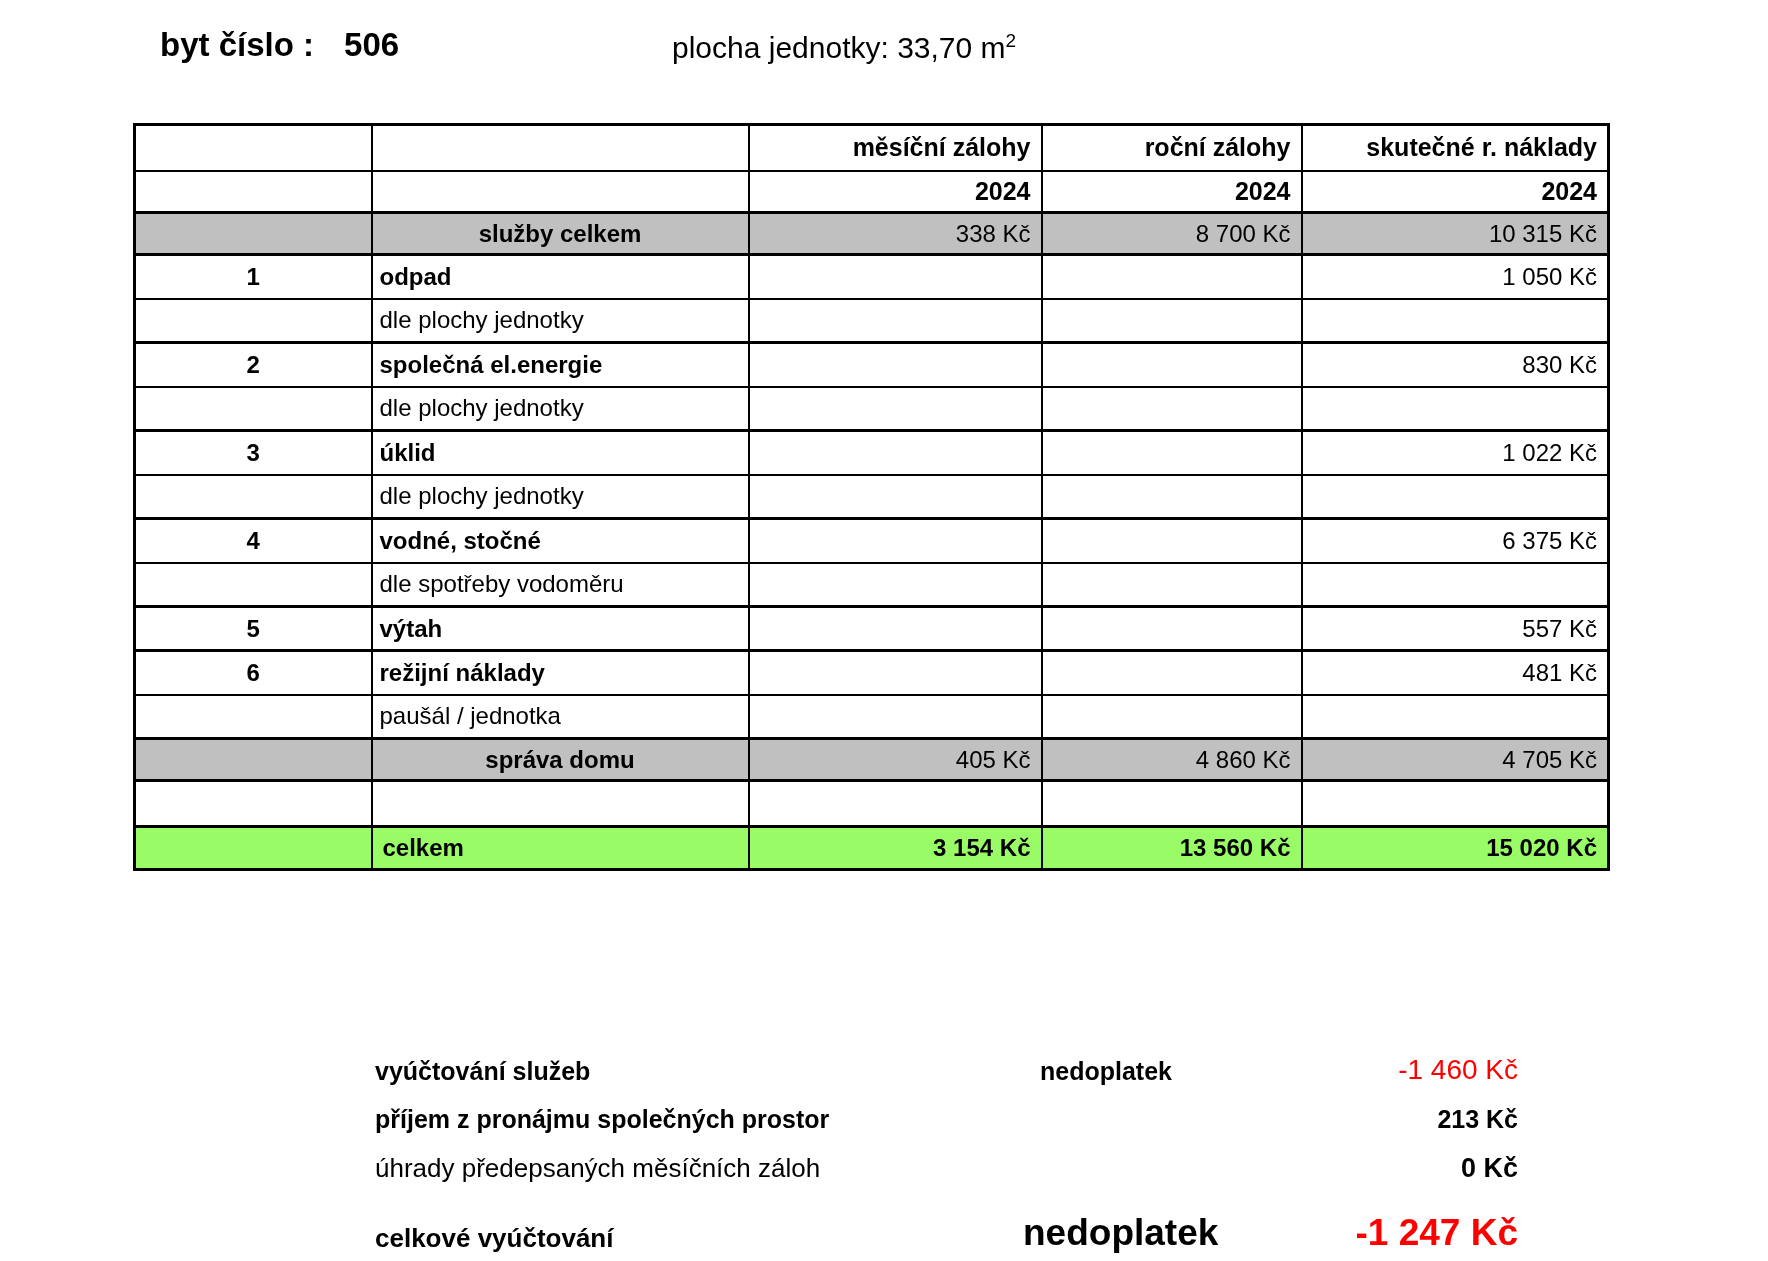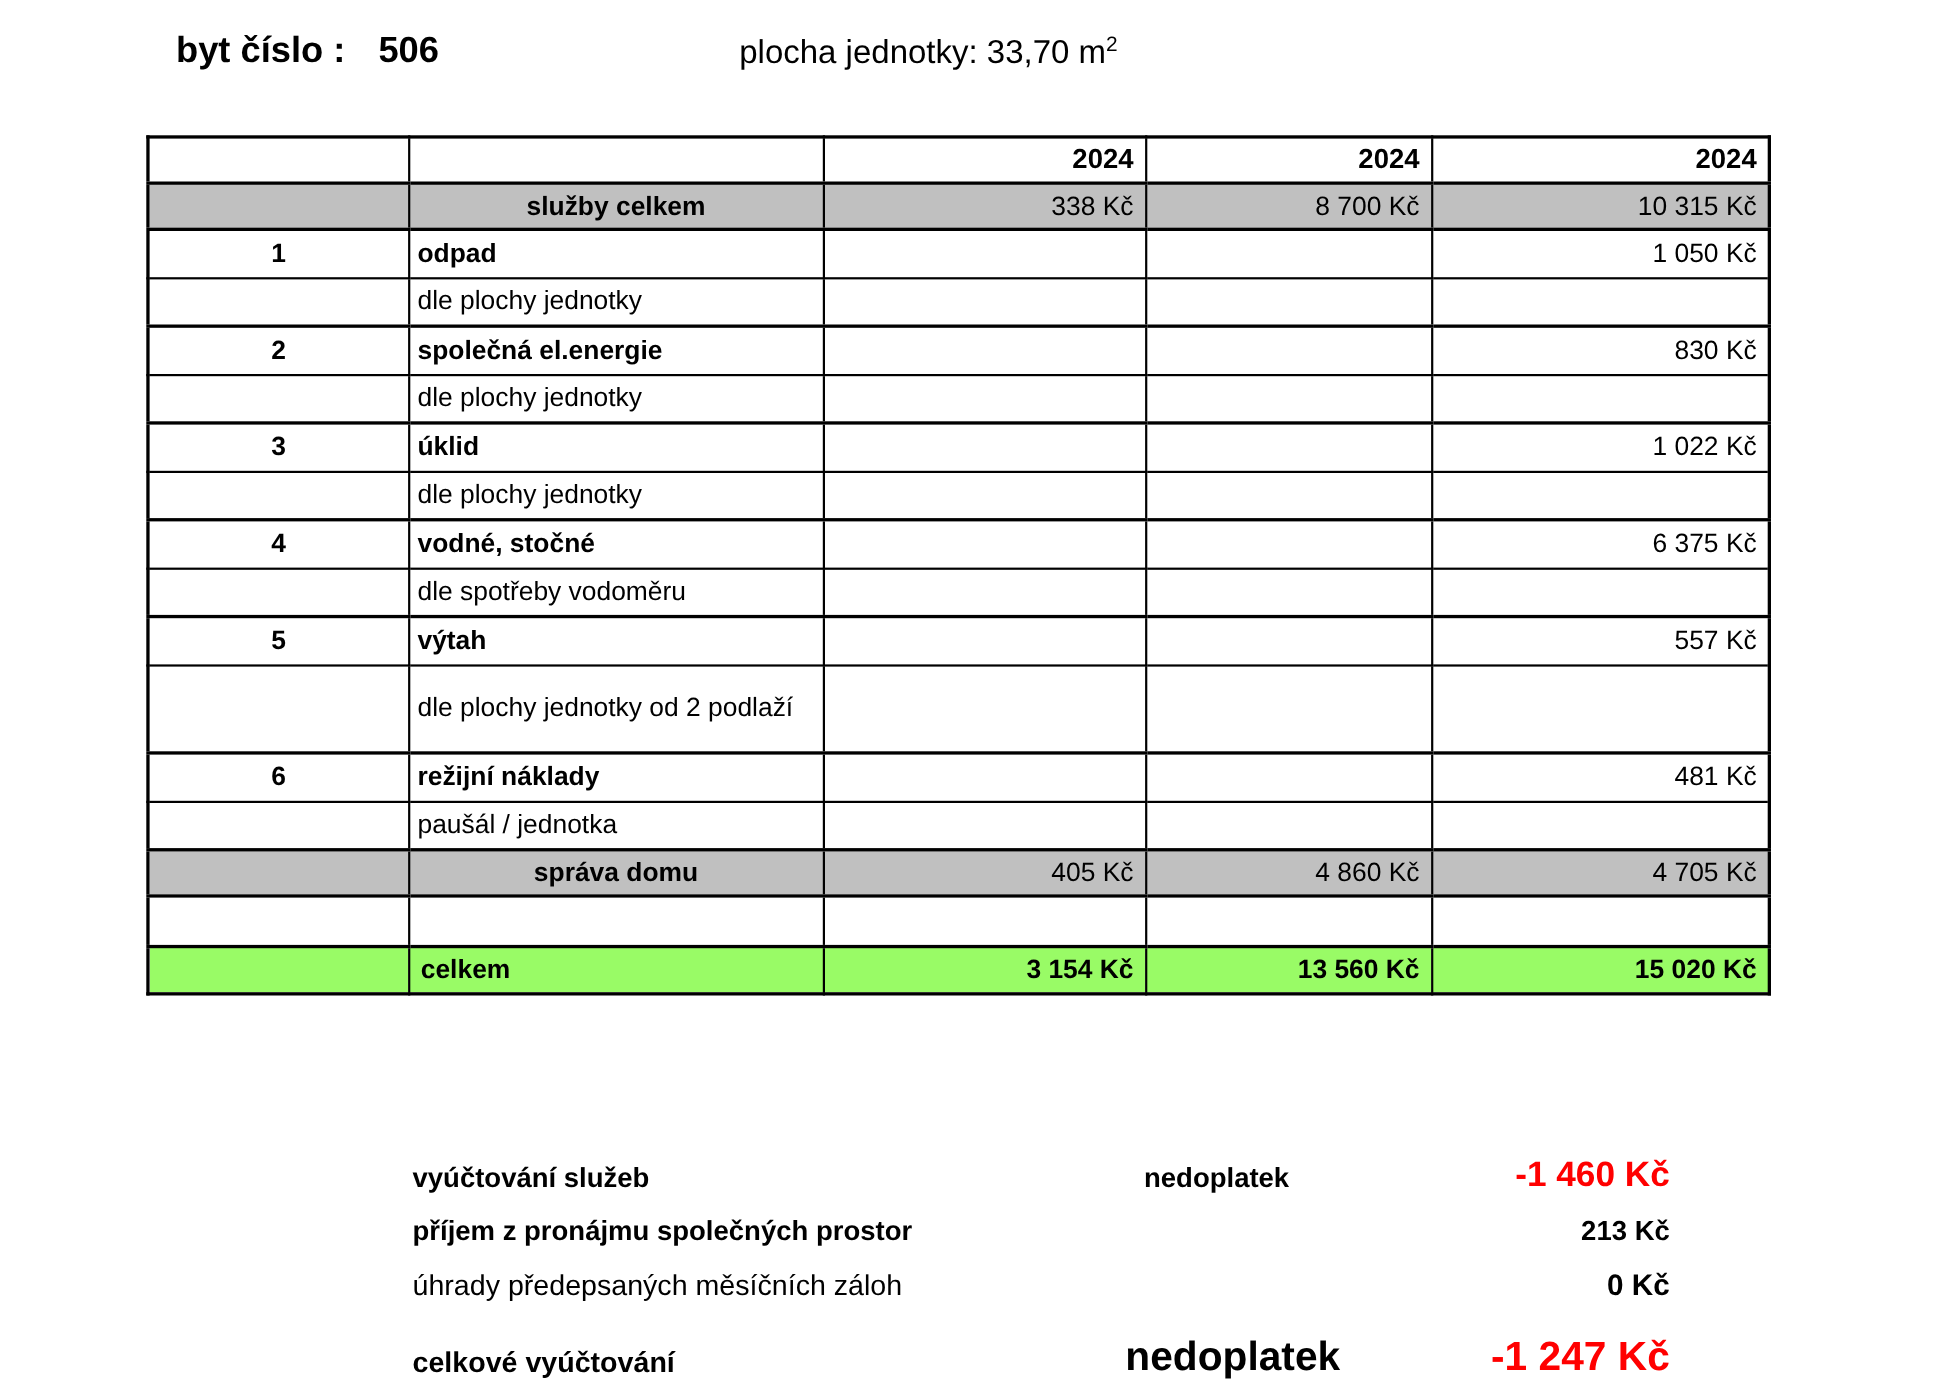--- a/index.html
+++ b/index.html
@@ -51,21 +51,21 @@
   tr.r-item td,tr.r-summary td,tr.r-empty td,tr.r-total td{border-top-width:3px;}
   
   .footer{position:absolute;left:375px;top:1040px;width:1143px;height:221px;}
   .f-row{position:absolute;left:0;width:100%;display:flex;align-items:flex-end;}
   .f-row .f-label{flex:0 0 auto;}
   .f-row .f-mid{position:absolute;left:665px;}
   .f-row .f-value{position:absolute;right:0;}
   .f-row1{top:0;height:46px;}
   .f-row1 .f-label{font-weight:bold;font-size:25px;}
   .f-row1 .f-mid{font-weight:bold;font-size:25px;}
-  .f-row1 .f-value{font-weight:bold;font-size:32px;color:var(--accent-negative);}
+  .f-row1 .f-value{font-weight:normal;font-size:28px;color:var(--accent-negative);}
   .f-row2{top:48px;height:46px;}
   .f-row2 .f-label{font-weight:bold;font-size:25px;}
   .f-row2 .f-value{font-weight:bold;font-size:25px;}
   .f-row3{top:96px;height:48px;}
   .f-row3 .f-label{font-size:26px;}
   .f-row3 .f-value{font-weight:bold;font-size:27px;}
   .f-row4{top:152px;height:62px;}
   .f-row4 .f-label{font-weight:bold;font-size:26px;}
   .f-row4 .f-mid{left:648px;font-weight:bold;font-size:37px;}
   .f-row4 .f-value{font-weight:bold;font-size:37px;color:var(--accent-negative);}
@@ -82,20 +82,27 @@
 
 <table class="billing">
   <colgroup>
     <col class="c1">
       <col class="c2">
       <col class="c3">
       <col class="c4">
       <col class="c5">
   </colgroup>
   <tbody>
+      <tr class="r-colhead">
+        <td class="c-num"></td>
+        <td class="c-label"></td>
+        <td class="c-val">měsíční zálohy</td>
+        <td class="c-val">roční zálohy</td>
+        <td class="c-val">skutečné r. náklady</td>
+      </tr>
       <tr class="r-year">
         <td class="c-num"></td>
         <td class="c-label"></td>
         <td class="c-val">2024</td>
         <td class="c-val">2024</td>
         <td class="c-val">2024</td>
       </tr>
       <tr class="r-summary">
         <td class="c-num"></td>
         <td class="c-label">služby celkem</td>
@@ -158,27 +165,20 @@
         <td class="c-val"></td>
         <td class="c-val"></td>
         <td class="c-val"></td>
       </tr>
       <tr class="r-item">
         <td class="c-num">5</td>
         <td class="c-label">výtah</td>
         <td class="c-val"></td>
         <td class="c-val"></td>
         <td class="c-val">557 Kč</td>
-      </tr>
-      <tr class="r-desc two-line">
-        <td class="c-num"></td>
-        <td class="c-label">dle plochy jednotky od 2 podlaží</td>
-        <td class="c-val"></td>
-        <td class="c-val"></td>
-        <td class="c-val"></td>
       </tr>
       <tr class="r-item">
         <td class="c-num">6</td>
         <td class="c-label">režijní náklady</td>
         <td class="c-val"></td>
         <td class="c-val"></td>
         <td class="c-val">481 Kč</td>
       </tr>
       <tr class="r-desc">
         <td class="c-num"></td>

